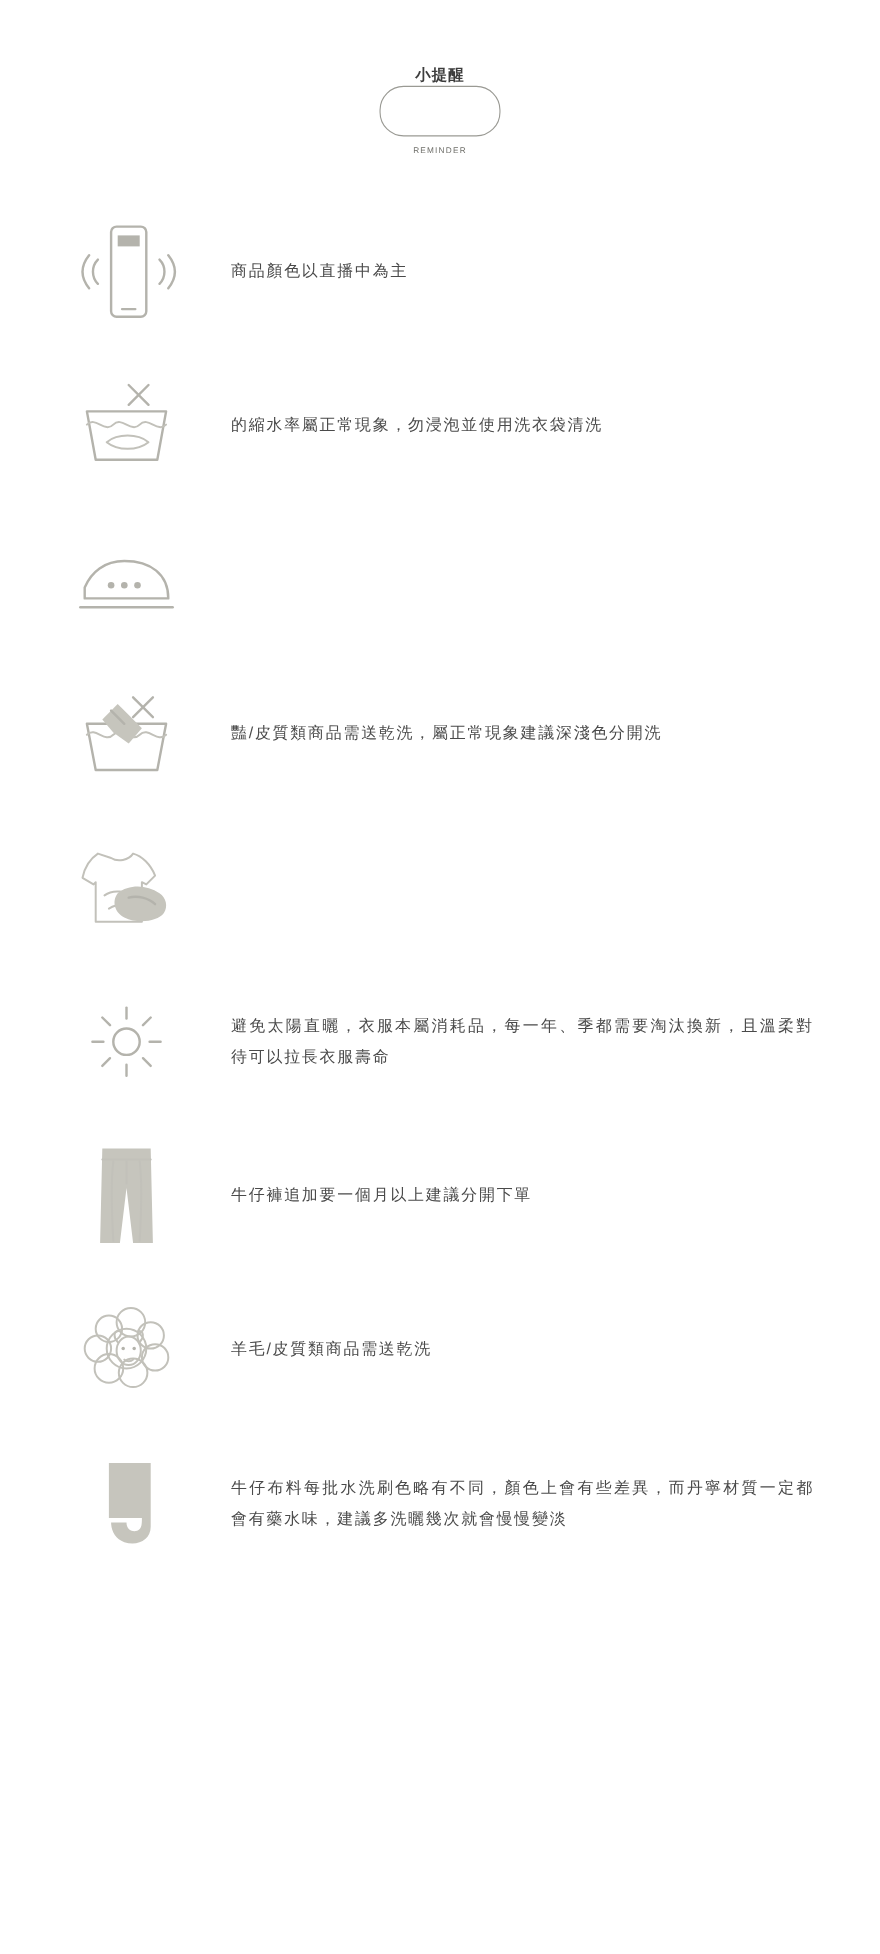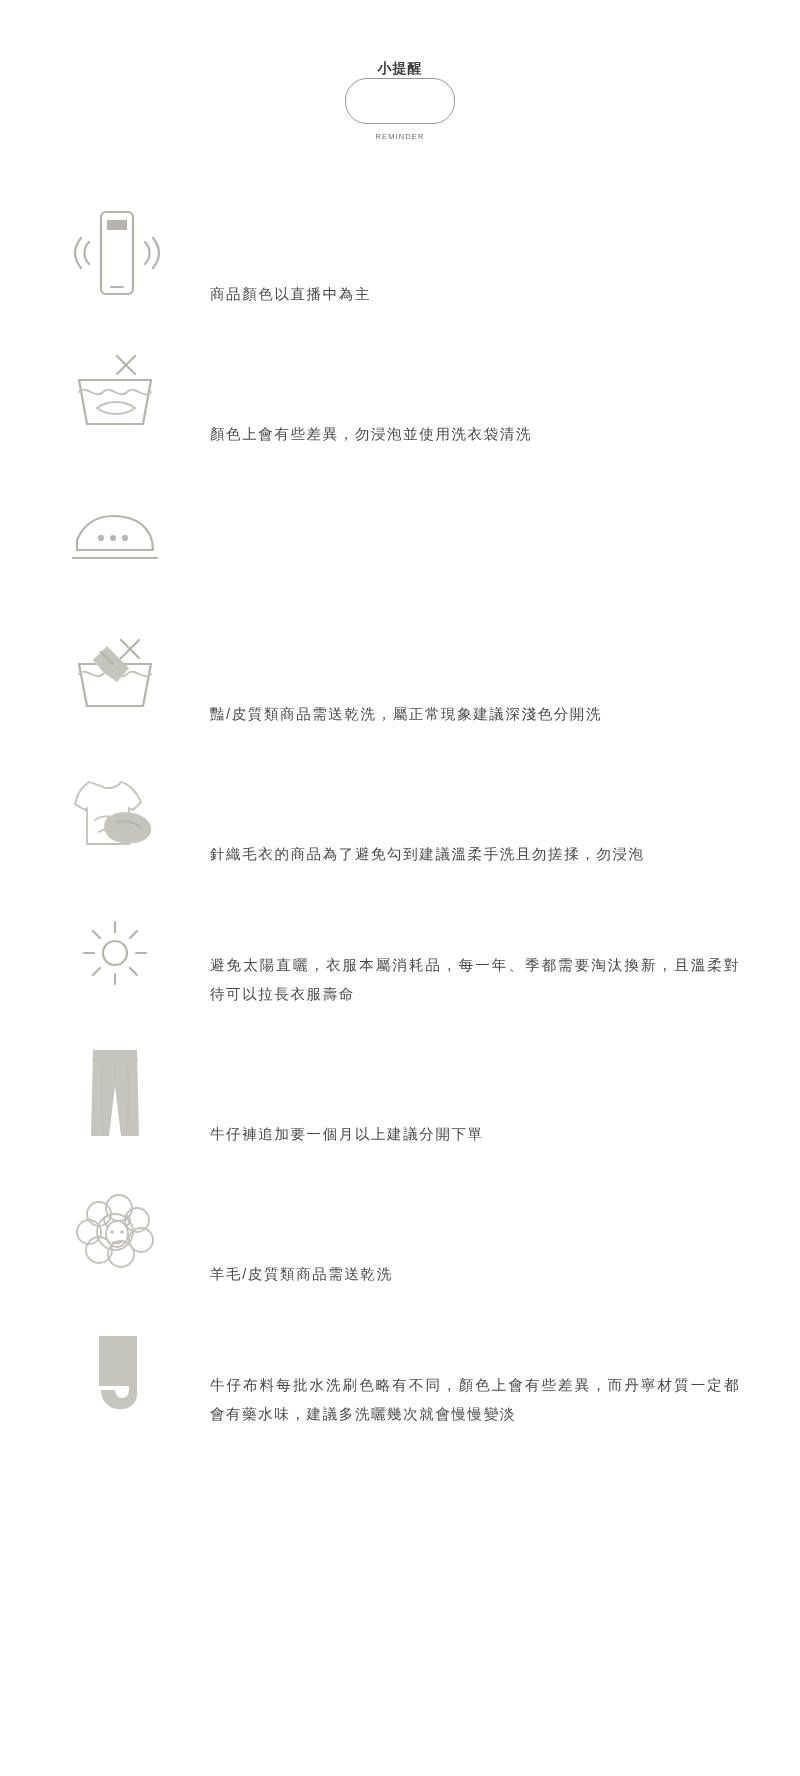--- a/index.html
+++ b/index.html
@@ -55,21 +55,21 @@
     margin-top: 12px;
   }
 
   
   .list {
     margin-top: 62px;
     padding: 0 20px 80px 20px;
   }
   .row {
     display: flex;
-    align-items: flex-end;
+    align-items: center;
     min-height: 122px;
     margin-bottom: 18px;
   }
   .icon-cell {
     width: 190px;
     min-width: 190px;
     display: flex;
     align-items: center;
     justify-content: center;
   }
@@ -139,21 +139,21 @@
           <svg width="120" height="110" viewBox="0 0 120 110">
             <path d="M24 42 L96 42 L88 86 L32 86 Z" class="st"></path>
             <path d="M24 54 C32 46 40 62 48 54 C56 46 64 62 72 54 C80 46 88 62 96 54" class="st-thin"></path>
             <path d="M42 70 C52 62 70 62 80 70 C70 78 52 78 42 70 Z" class="st-thin"></path>
             <line x1="62" y1="18" x2="80" y2="36" class="st"></line>
             <line x1="80" y1="18" x2="62" y2="36" class="st"></line>
           </svg>
         </div>
       </div>
       <div class="text-cell">
-        <p>顏色上會有些差異，勿浸泡並使用洗衣袋清洗</p>
+        <p>的縮水率屬正常現象，勿浸泡並使用洗衣袋清洗</p>
       </div>
     </div>
 
     <div class="row">
       <div class="icon-cell">
         <div class="icon-box">
           <svg width="120" height="110" viewBox="0 0 120 110">
             <path d="M22 72 L98 72 C98 50 82 38 58 38 C40 38 28 48 22 62 Z" class="st"></path>
             <line x1="18" y1="80" x2="102" y2="80" class="st"></line>
             <circle cx="46" cy="60" r="3" class="fl"></circle>
@@ -186,23 +186,20 @@
       <div class="icon-cell">
         <div class="icon-box">
           <svg width="120" height="110" viewBox="0 0 120 110">
             <path d="M34 24 C28 28 22 36 20 46 L30 52 L32 50 L32 86 L74 86 L74 50 L78 52 L86 44 C82 34 74 26 66 24 C62 30 52 32 46 28 Z" class="st-thin"></path>
             <path d="M40 62 C48 56 60 58 68 64" class="st-thin"></path>
             <path d="M44 74 C54 68 66 70 74 76" class="st-thin"></path>
             <path d="M52 60 C62 52 78 52 90 60 C96 64 98 72 94 78 C88 86 70 88 58 82 C50 78 46 68 52 60 Z" class="fl-light"></path>
             <path d="M62 64 C70 62 80 64 86 70" class="st" stroke="#ffffff" stroke-width="1.6"></path>
           </svg>
         </div>
-      </div>
-      <div class="text-cell">
-        <p>針織毛衣的商品為了避免勾到建議溫柔手洗且勿搓揉，勿浸泡</p>
       </div>
     </div>
 
     <div class="row">
       <div class="icon-cell">
         <div class="icon-box">
           <svg width="120" height="110" viewBox="0 0 120 110">
             <circle cx="60" cy="55" r="12" class="st"></circle>
             <line x1="60" y1="24" x2="60" y2="34" class="st"></line>
             <line x1="60" y1="76" x2="60" y2="86" class="st"></line>

